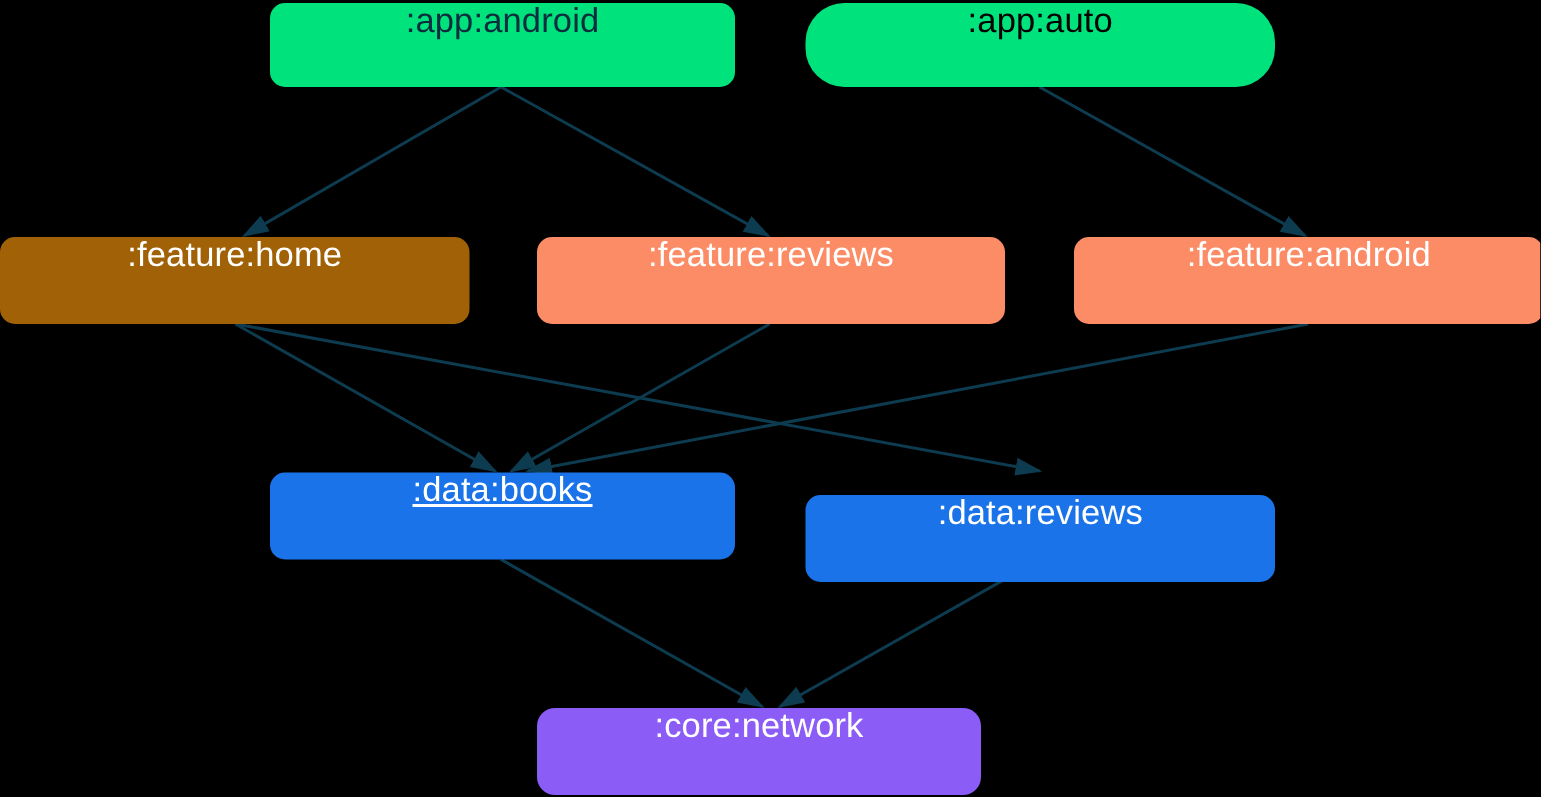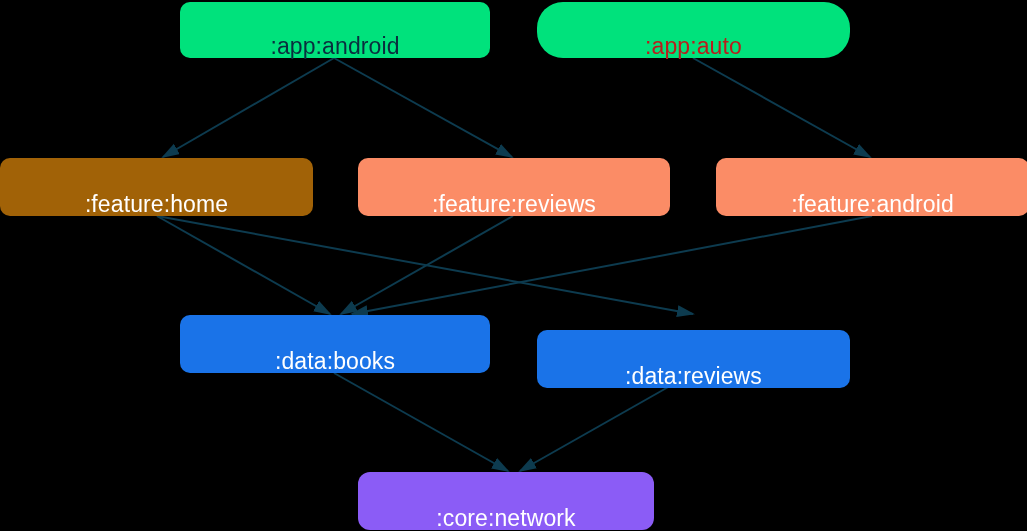--- a/index.html
+++ b/index.html
@@ -23,21 +23,21 @@
     left: 0;
     top: 0;
     width: 1027px;
     height: 531px;
     pointer-events: none;
   }
   .node {
     position: absolute;
     box-sizing: border-box;
     display: flex;
-    align-items: flex-end;
+    align-items: flex-start;
     justify-content: center;
     border-radius: 10px;
     font-size: 23px;
     font-weight: 400;
     letter-spacing: 0.1px;
     white-space: nowrap;
     user-select: none;
   }
   .node-label {
     display: block;
@@ -63,33 +63,33 @@
         <line x1="513" y1="216" x2="341" y2="314" stroke="#0d3b4f" stroke-width="2" marker-end="url(#arrowhead)"></line>
         <line x1="872" y1="216" x2="352" y2="314" stroke="#0d3b4f" stroke-width="2" marker-end="url(#arrowhead)"></line>
         <line x1="334" y1="373" x2="508" y2="471" stroke="#0d3b4f" stroke-width="2" marker-end="url(#arrowhead)"></line>
         <line x1="693" y1="373" x2="520" y2="471" stroke="#0d3b4f" stroke-width="2" marker-end="url(#arrowhead)"></line>
       </g>
   </svg>
   <div id="nodes-group">
       <div class="node" style="left: 180px; top: 2px; width: 310px; height: 56px; background: rgb(0, 226, 124); color: rgb(10, 46, 62);">
         <span class="node-label">:app:android</span>
       </div>
-      <div class="node" style="left: 537px; top: 2px; width: 313px; height: 56px; background: rgb(0, 226, 124); color: #b91c1c; border-radius: 26px;">
+      <div class="node" style="left: 537px; top: 2px; width: 313px; height: 56px; background: rgb(0, 226, 124); color: #000000; border-radius: 26px;">
         <span class="node-label">:app:auto</span>
       </div>
       <div class="node" style="left: 0px; top: 158px; width: 313px; height: 58px; background: #a16207; color: rgb(255, 255, 255);">
         <span class="node-label">:feature:home</span>
       </div>
       <div class="node" style="left: 358px; top: 158px; width: 312px; height: 58px; background: rgb(251, 140, 102); color: rgb(255, 255, 255);">
         <span class="node-label">:feature:reviews</span>
       </div>
       <div class="node" style="left: 716px; top: 158px; width: 313px; height: 58px; background: rgb(251, 140, 102); color: rgb(255, 255, 255);">
         <span class="node-label">:feature:android</span>
       </div>
-      <div class="node" style="left: 180px; top: 315px; width: 310px; height: 58px; background: rgb(26, 115, 232); color: rgb(255, 255, 255);">
+      <div class="node" style="left: 180px; top: 315px; width: 310px; height: 58px; background: rgb(26, 115, 232); color: rgb(255, 255, 255); text-decoration: underline;">
         <span class="node-label">:data:books</span>
       </div>
       <div class="node" style="left: 537px; top: 330px; width: 313px; height: 58px; background: rgb(26, 115, 232); color: rgb(255, 255, 255);">
         <span class="node-label">:data:reviews</span>
       </div>
       <div class="node" style="left: 358px; top: 472px; width: 296px; height: 58px; background: #8b5cf6; color: rgb(255, 255, 255); border-radius: 12px;">
         <span class="node-label">:core:network</span>
       </div>
     </div>
 </div>

